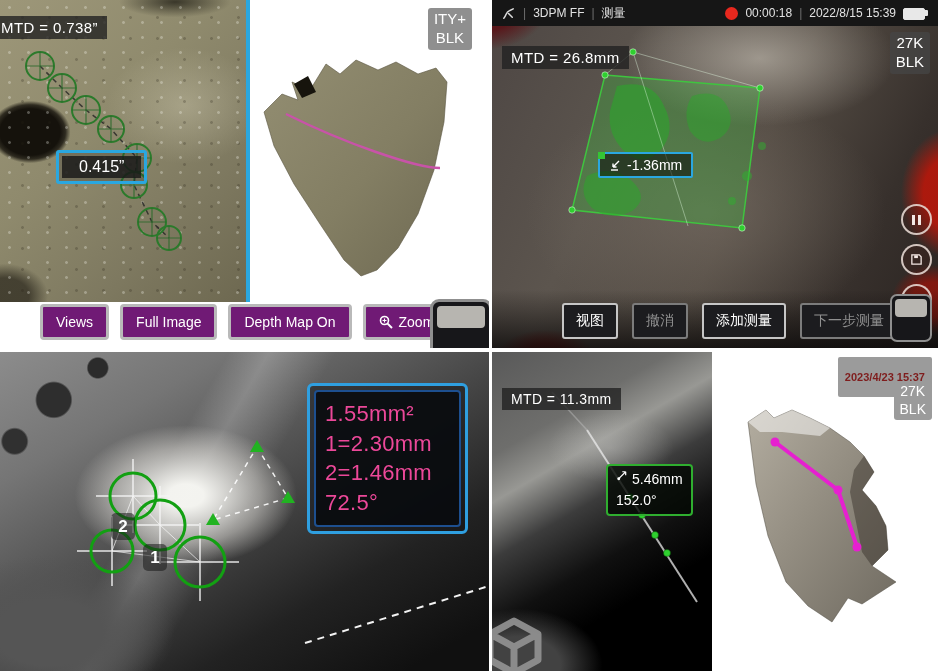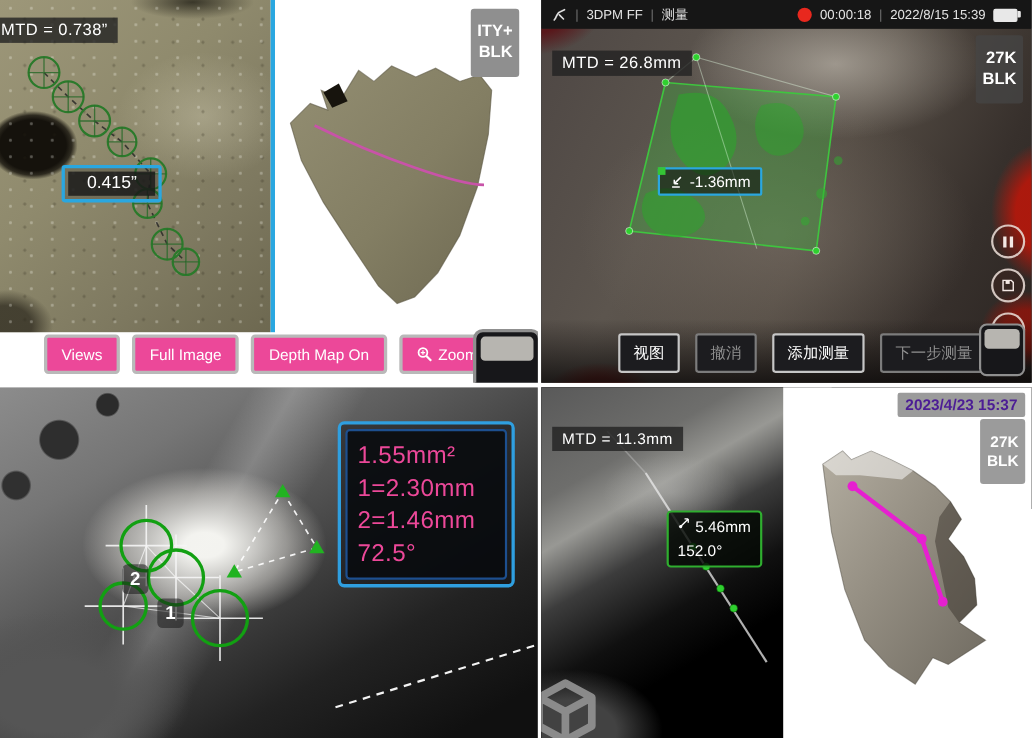--- a/index.html
+++ b/index.html
@@ -8,25 +8,25 @@
   .q{position:absolute;overflow:hidden}
   #q1{left:0;top:0;width:489px;height:348px;background:#fff}
   #q2{left:492px;top:0;width:446px;height:348px;background:#111}
   #q3{left:0;top:352px;width:489px;height:319px}
   #q4{left:492px;top:352px;width:446px;height:319px;background:#000}
   svg.ovl{position:absolute;left:0;top:0}
 
   
   .mtd{position:absolute;background:rgba(34,34,34,.8);color:#fff;font-size:15px;
        padding:3px 9px;letter-spacing:.4px;white-space:nowrap}
-  .gray-badge{position:absolute;background:#8f8f8f;color:#fff;font-weight:bold;
-       font-size:15px;line-height:1.25;padding:12px 6px;border-radius:3px;text-align:right}
+  .gray-badge{position:absolute;background:#8f8f8f;color:#fff;font-weight:normal;
+       font-size:15px;line-height:1.25;padding:2px 6px;border-radius:3px;text-align:center}
   .toggle{position:absolute;border:3px solid #8f8f8f;border-radius:9px;background:#17171a;padding:4px}
   .toggle .half{height:calc(50% - 1px);background:#b7b5b0;border-radius:4px}
-  .ui-btn{border:3px solid #b9b9b9;background:#ec4899;color:#fff;font-size:14px;
+  .ui-btn{border:3px solid #b9b9b9;background:#701a75;color:#fff;font-size:14px;
        padding:7px 13px;border-radius:4px;display:flex;align-items:center;gap:6px;white-space:nowrap}
   .cn-btn{border:2px solid #c6c6c6;background:#1c1c1f;color:#ffffff;font-size:14px;
        padding:7px 12px;border-radius:3px;white-space:nowrap}
   .cn-btn.disabled{border-color:#7c7c7c;color:#909090}
 
   
   #q1-img{position:absolute;left:0;top:0;width:246px;height:302px;background-image:
     radial-gradient(ellipse 52px 40px at 30px 132px, #15120c 58%, rgba(21,18,12,.8) 68%, rgba(21,18,12,0) 78%),
     radial-gradient(ellipse 80px 22px at 175px 2px, rgba(28,26,18,.75), transparent 70%),
     radial-gradient(ellipse 60px 45px at 2% 98%, rgba(52,48,36,.8) 40%, transparent 72%),
@@ -99,22 +99,22 @@
   
   #q4-img{position:absolute;left:0;top:0;width:264px;height:319px;background-image:
     radial-gradient(ellipse 120px 80px at 10% 98%, #424242 35%, transparent 70%),
     radial-gradient(ellipse 90px 50px at 45% 30%, rgba(200,200,198,.35), transparent 70%),
     linear-gradient(150deg,#595959 0%,#6e6e6c 22%,#989894 32%,#3c3c3c 44%,#101010 58%,#000 70%)}
   #q4-mtd{left:10px;top:36px;font-size:14px}
   #q4-meas{position:absolute;left:114px;top:112px;border:2px solid #2fae2f;border-radius:4px;
       background:rgba(4,8,4,.82);color:#fff;font-size:14px;padding:3px 8px;line-height:1.5;white-space:nowrap}
   #q4-meas .row{display:flex;align-items:flex-start;gap:4px}
   #q4-cloud{position:absolute;left:220px;top:0;width:226px;height:319px;background:#fff}
-  #q4-ts{position:absolute;right:6px;top:5px;background:#9b9b9b;color:#4c1d95;font-size:14px;
-      font-weight:bold;padding:3px 7px;border-radius:2px;white-space:nowrap}
+  #q4-ts{position:absolute;right:6px;top:5px;background:#9b9b9b;color:#7f1d1d;font-size:11px;
+      font-weight:bold;padding:14px 7px;border-radius:2px;white-space:nowrap}
   #q4-badge{right:6px;top:29px;background:#9b9b9b;font-size:14px}
 </style>
 </head>
 <body>
 
 <section class="q" id="q1">
   <div id="q1-img"></div>
 
   <svg class="ovl" width="246" height="302" viewBox="0 0 246 302">
     <polyline points="40,66 62,88 86,110 111,129 137,158 134,185 152,222 169,238" fill="none" stroke="rgba(35,35,35,.8)" stroke-width="1.5" stroke-dasharray="5 4"></polyline>

